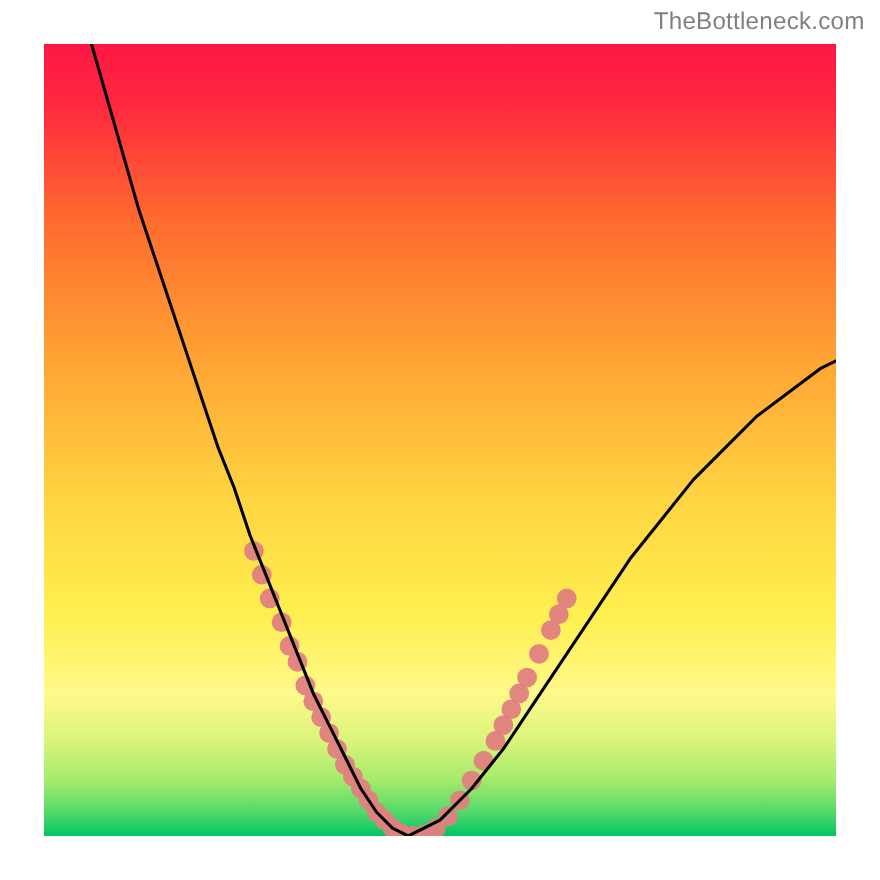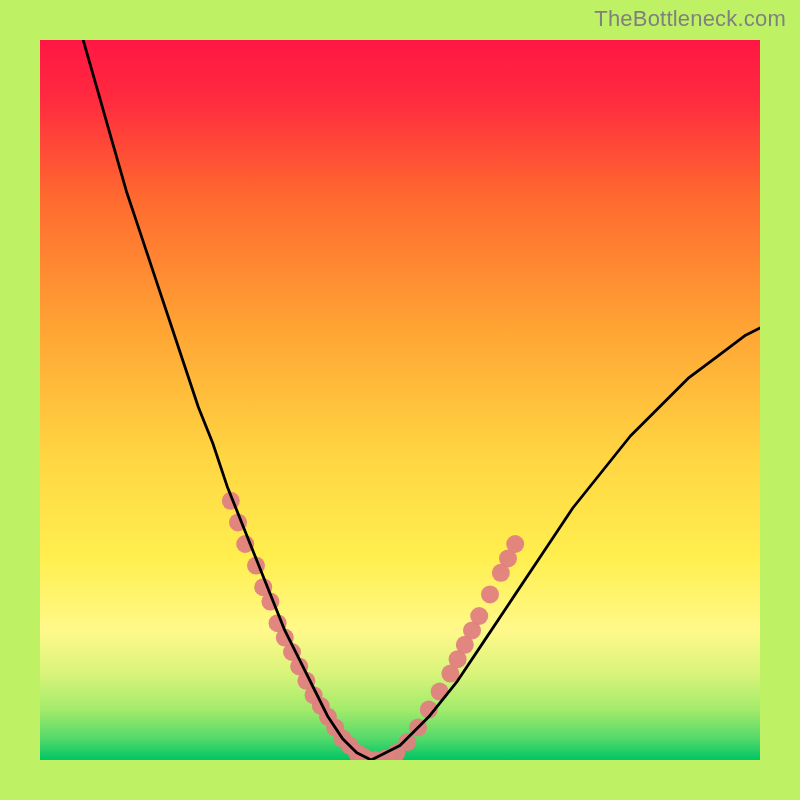--- a/index.html
+++ b/index.html
@@ -10,21 +10,21 @@
   background: #000;
   overflow: hidden;
   font-family: Arial, sans-serif;
 }
 .frame {
   position: absolute;
   left: 0;
   top: 0;
   width: 800px;
   height: 800px;
-  background: #bef264;
+  background: #ffffff;
 }
 .plot-area {
   position: absolute;
   left: 40px;
   top: 40px;
   width: 720px;
   height: 720px;
 }
 .watermark {
   position: absolute;

